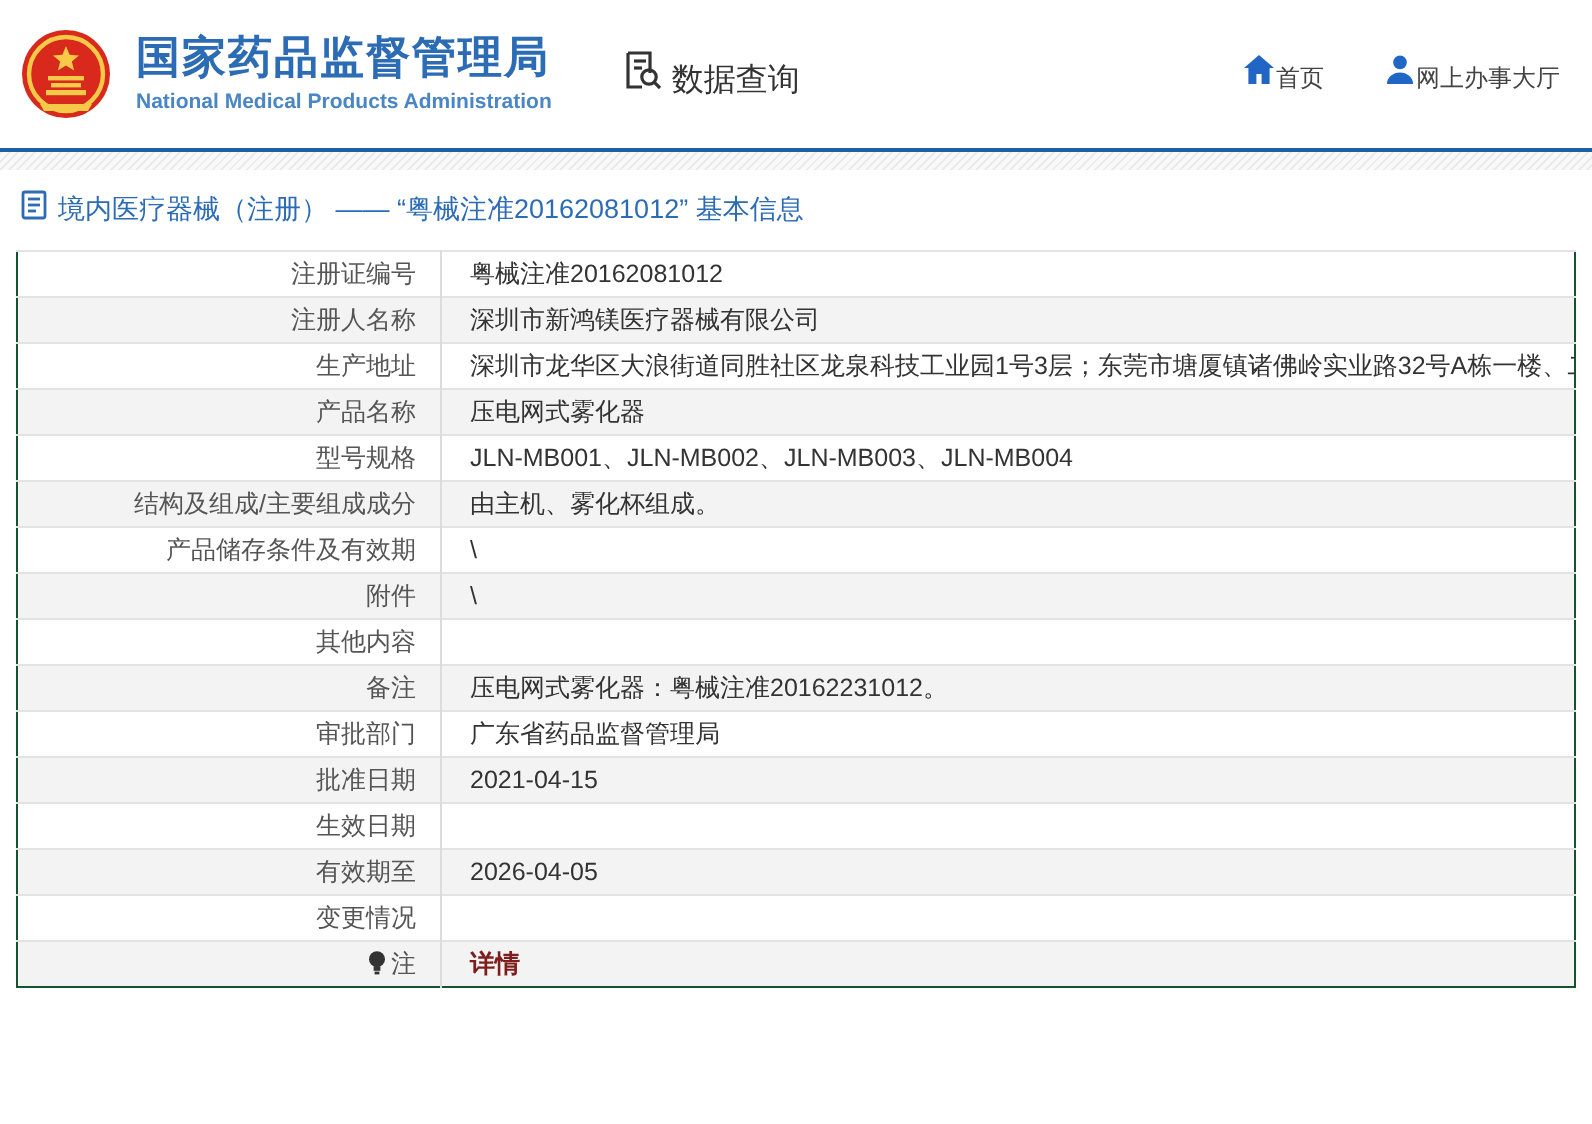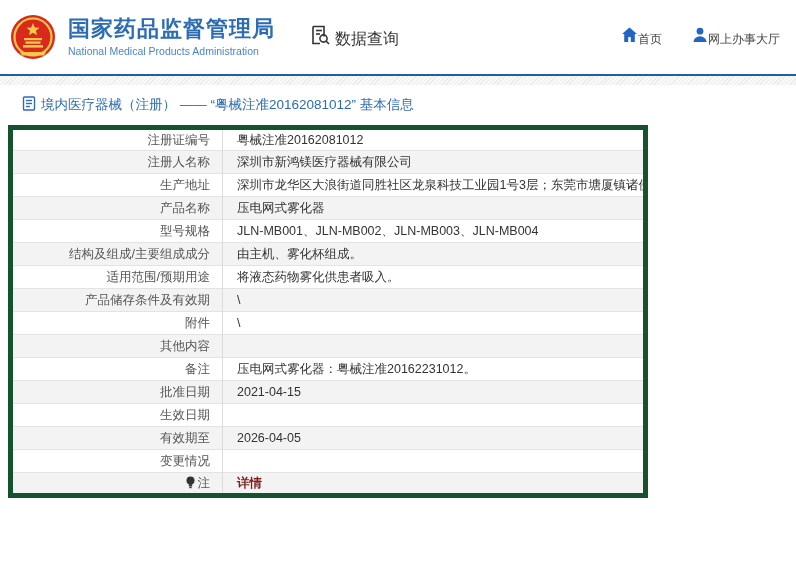--- a/index.html
+++ b/index.html
@@ -5,39 +5,39 @@
   * { margin: 0; padding: 0; box-sizing: border-box; }
   html, body { width: 796px; height: 562px; background: #fff;
     font-family: "Liberation Sans", "DejaVu Sans", sans-serif; }
 
   
   .header { position: relative; height: 76px; background: #fff;
     border-bottom: 2px solid #1d5fa4; display: flex; align-items: center; }
   .logo { width: 46px; height: 46px; margin: 0 12px 0 10px; flex: 0 0 auto; }
   .org-names { display: flex; flex-direction: column; justify-content: center; }
   .org-zh { color: #2c6cb4; font-size: 22px; font-weight: bold; letter-spacing: 1px; line-height: 1.1; }
-  .org-en { color: #4a86c5; font-size: 10.5px; margin-top: 3px; }
+  .org-en { color: #4a86c5; font-size: 10.5px; margin-top: 3px; font-weight: bold; }
   .data-query { display: flex; align-items: flex-end; margin-left: 34px; cursor: pointer; }
   .data-query .dq-label { color: #333; font-size: 16px; margin-left: 4px; }
   .top-nav { margin-left: auto; margin-right: 16px; display: flex; gap: 30px; }
   .nav-item { display: flex; flex-direction: row; align-items: center; cursor: pointer; }
   .nav-item .nav-label { color: #444; font-size: 12px; margin-top: 5px; white-space: nowrap; }
 
   
   .hatch { height: 9px; background: repeating-linear-gradient(135deg,
       #ebebeb 0px, #ebebeb 1px, #f9f9f9 1px, #f9f9f9 3px); }
 
   
-  .breadcrumb { height: 40px; display: flex; align-items: center; padding-left: 22px;
+  .breadcrumb { height: 40px; display: flex; align-items: center; padding-left: 10px;
     background: #fff; }
   .breadcrumb .bc-text { color: #2c6cb4; font-size: 13.5px; margin-left: 5px; }
 
   
-  .info-table { width: 640px; margin: 0 8px; border-collapse: collapse;
-    border: 5px solid #14532d; table-layout: fixed; padding-left: 20px; }
+  .info-table { width: 780px; margin: 0 8px; border-collapse: collapse;
+    border: 1px solid #14532d; table-layout: fixed; padding-left: 20px; }
   .info-table tr { height: 23px; }
   .info-table tr:nth-child(even) td { background: #f3f3f3; }
   .info-table td { border-top: 1px solid #e3e3e3; font-size: 12.5px; vertical-align: middle; }
   .info-table td.cell-label { width: 212px; text-align: right; color: #555;
     padding-right: 12px; border-right: 1px solid #dcdcdc; white-space: nowrap; }
   .info-table td.cell-value { color: #333; padding-left: 14px; padding-right: 8px;
     overflow: hidden; white-space: nowrap; }
   .info-table a { color: #7f1d1d; text-decoration: none; cursor: pointer; font-weight: bold; }
   .label-icon { display: inline-block; vertical-align: -2px; margin-right: 2px; }
   .icon { display: inline-block; }
@@ -131,38 +131,38 @@
       </tr>
       <tr>
         <td class="cell-label"><span>型号规格</span></td>
         <td class="cell-value"><span>JLN-MB001、JLN-MB002、JLN-MB003、JLN-MB004</span></td>
       </tr>
       <tr>
         <td class="cell-label"><span>结构及组成/主要组成成分</span></td>
         <td class="cell-value"><span>由主机、雾化杯组成。</span></td>
       </tr>
       <tr>
-        <td class="cell-label"><span>适用范围/预期用途</span></td>
-        <td class="cell-value"><span>将液态药物雾化供患者吸入。</span></td>
-      </tr>
-      <tr>
         <td class="cell-label"><span>产品储存条件及有效期</span></td>
         <td class="cell-value"><span>\</span></td>
       </tr>
       <tr>
         <td class="cell-label"><span>附件</span></td>
         <td class="cell-value"><span>\</span></td>
       </tr>
       <tr>
         <td class="cell-label"><span>其他内容</span></td>
         <td class="cell-value"><span></span></td>
       </tr>
       <tr>
         <td class="cell-label"><span>备注</span></td>
         <td class="cell-value"><span>压电网式雾化器：粤械注准20162231012。</span></td>
+      </tr>
+      <tr>
+        <td class="cell-label"><span>审批部门</span></td>
+        <td class="cell-value"><span>广东省药品监督管理局</span></td>
       </tr>
       <tr>
         <td class="cell-label"><span>批准日期</span></td>
         <td class="cell-value"><span>2021-04-15</span></td>
       </tr>
       <tr>
         <td class="cell-label"><span>生效日期</span></td>
         <td class="cell-value"><span></span></td>
       </tr>
       <tr>

